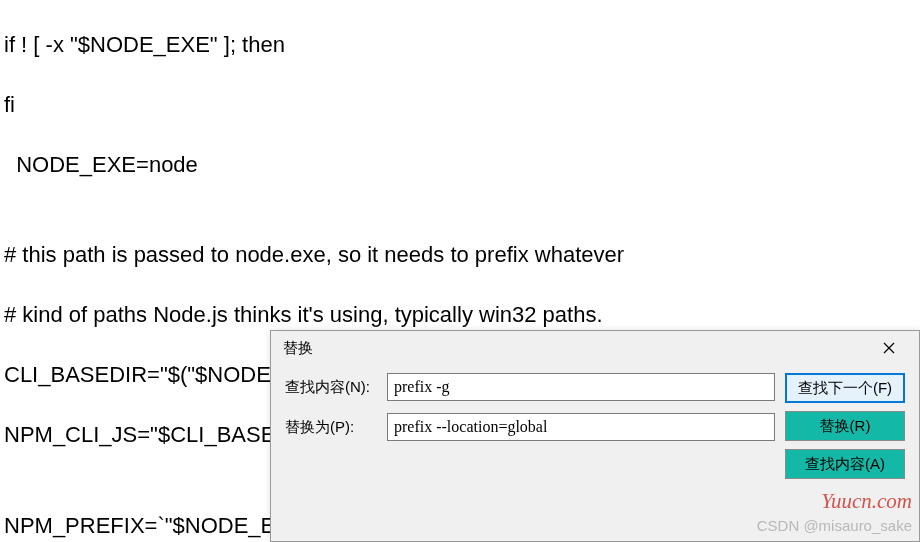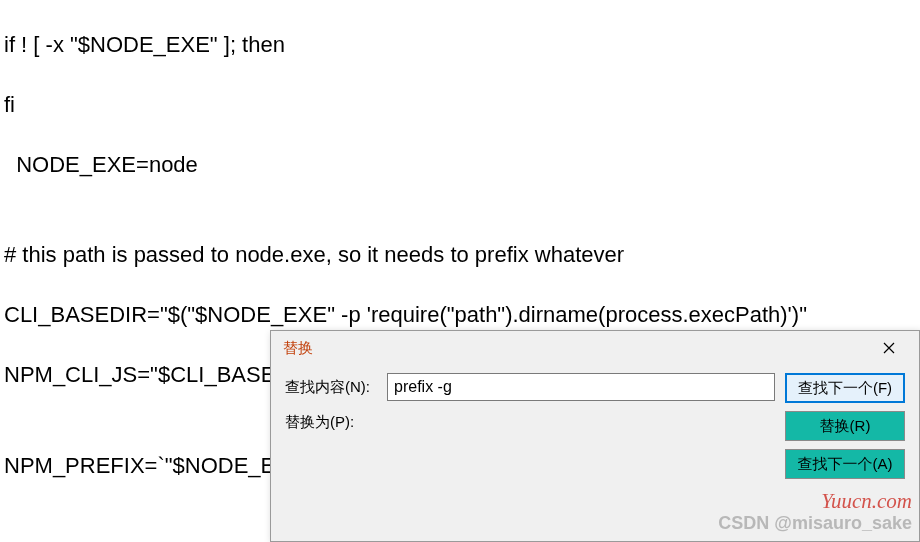--- a/index.html
+++ b/index.html
@@ -41,21 +41,21 @@
       box-shadow: 2px 2px 8px rgba(0,0,0,0.2);
       font-size: 14px;
     }
     .dialog-titlebar {
       display: flex;
       justify-content: space-between;
       align-items: center;
       padding: 6px 8px 6px 12px;
       height: 34px;
     }
-    .dialog-title { font-size: 15px; color: #c2410c; }
+    .dialog-title { font-size: 15px; color: #000000; }
     .close-btn {
       width: 44px;
       height: 30px;
       display: flex;
       align-items: center;
       justify-content: center;
       cursor: pointer;
     }
     .close-btn svg { width: 12px; height: 12px; }
     .dialog-body {
@@ -69,21 +69,21 @@
     }
     .form-label {
       width: 92px;
       font-size: 15px;
       color: #000;
     }
     .text-input {
       flex: 1;
       height: 28px;
       border: 1px solid #7a7a7a;
-      font-family: Liberation Sans, sans-serif;
+      font-family: Liberation Serif, serif;
       font-size: 16px;
       padding: 2px 6px;
       background: #fff;
     }
     .dlg-button {
       width: 120px;
       height: 30px;
       border: 1px solid #8a8a8a;
       background: #14b8a6;
       font-size: 15px;
@@ -115,33 +115,33 @@
       font-size: 21px;
       font-style: italic;
       font-family: Georgia, serif;
       opacity: 0.9;
     }
     .watermark2 {
       position: absolute;
       right: 8px;
       bottom: 8px;
       color: #b8b8b8;
-      font-size: 18px;
-      font-weight: bold;
+      font-size: 15px;
     }
   </style>
 </head>
 <body>
 
 <div class="code-area">
 <span class="code-line">if ! [ -x "$NODE_EXE" ]; then</span>
 <span class="code-line">fi</span>
 <span class="code-line">  NODE_EXE=node</span>
 <span class="code-line"></span>
 <span class="code-line"># this path is passed to node.exe, so it needs to prefix whatever</span>
+<span class="code-line"># kind of paths Node.js thinks it's using, typically win32 paths.</span>
 <span class="code-line">CLI_BASEDIR="$("$NODE_EXE" -p 'require("path").dirname(process.execPath)')"</span>
 <span class="code-line">NPM_CLI_JS="$CLI_BASEDIR/node_modules/npm/bin/npm-cli.js"</span>
 <span class="code-line"></span>
 <span class="code-line"><span>NPM_PREFIX=`"$NODE_EXE" "$NPM_CLI_JS" </span><span class="red-box">prefix --location=global`</span></span>
 
 
 
 
 
 
@@ -158,25 +158,26 @@
   </div>
   <div class="dialog-body">
     <div class="dialog-content">
       <div class="form-fields">
         <div class="form-row">
           <span class="form-label">查找内容(N):</span>
           <input class="text-input" type="text" value="prefix -g" style="">
         </div>
         <div class="form-row">
           <span class="form-label">替换为(P):</span>
+          <input class="text-input" type="text" value="prefix --location=global" style="">
         </div>
       </div>
       <div class="btn-col">
         <div class="dlg-button primary">查找下一个(F)</div>
         <div class="dlg-button">替换(R)</div>
-        <div class="dlg-button">查找下一个(A)</div>
+        <div class="dlg-button">查找内容(A)</div>
       </div>
     </div>
   </div>
 </div>
 
 <div class="watermark1">Yuucn.com</div>
 <div class="watermark2">CSDN @misauro_sake</div>
 
 </body></html>

